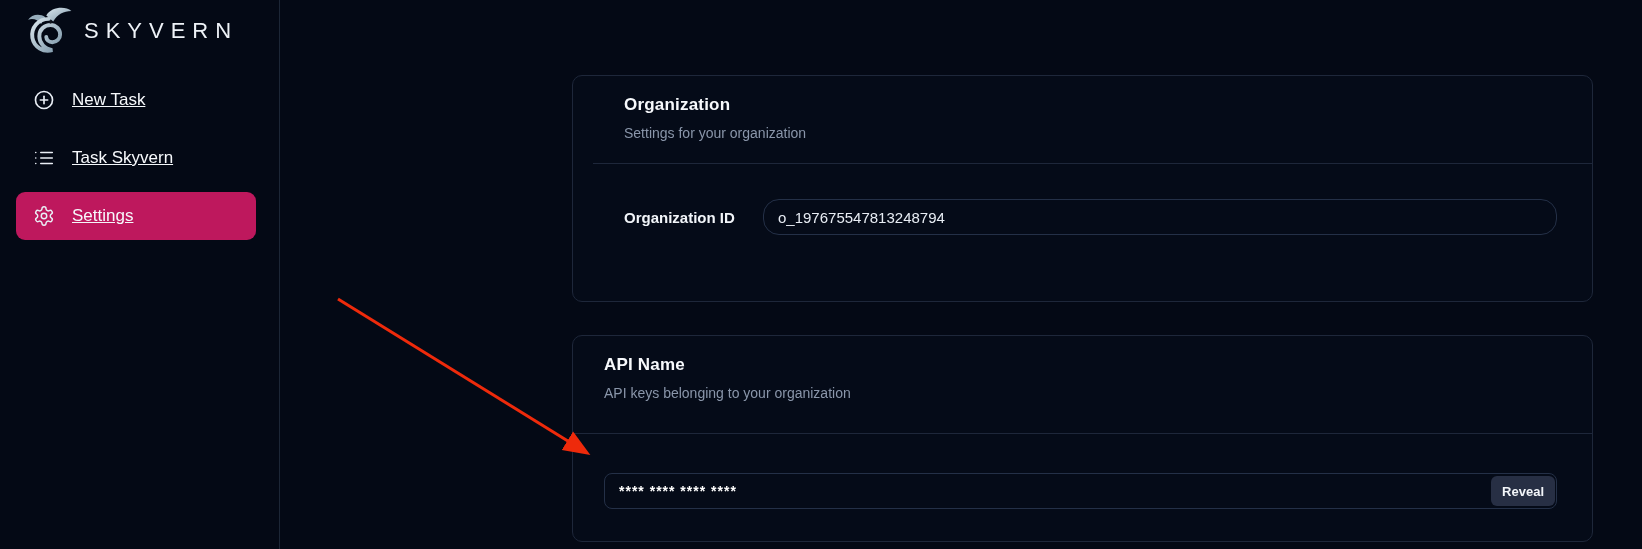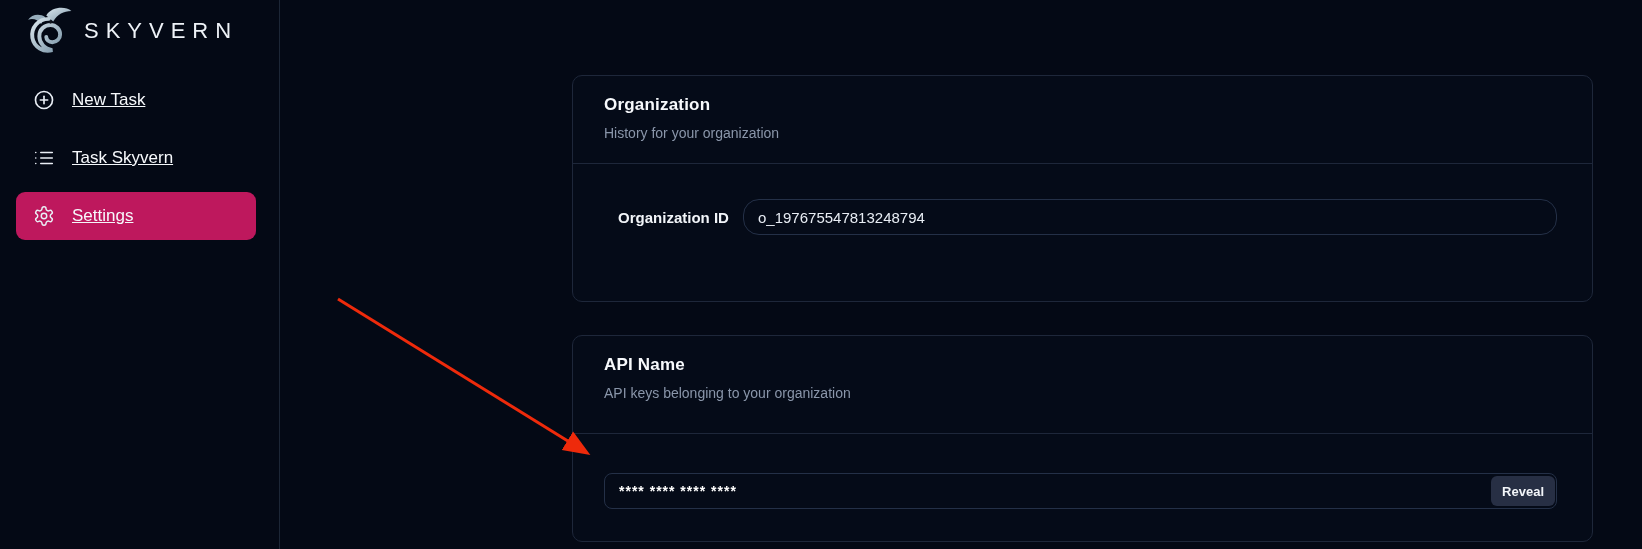--- a/index.html
+++ b/index.html
@@ -25,30 +25,30 @@
     border-radius:9px; color:#f7f9fc; font-size:17px; cursor:pointer;
   }
   .nav-item.active { background:#be185d; }
   .nav-icon { width:22px; height:22px; flex:0 0 22px; display:block; }
   .nav-icon svg { width:22px; height:22px; stroke:#e9eef5; }
   
   .card {
     position:absolute; left:572px; width:1021px;
     background:#050b18; border:1px solid #1e273a; border-radius:10px;
   }
-  .card-org { top:75px; height:227px; }
+  .card-org { top:75px; height:227px;padding-left:20px; }
   .card-api { top:335px; height:207px; }
   .card-header { border-bottom:1px solid #1e273a; padding:19px 31px 0 31px; }
   .card-org .card-header { height:88px; }
   .card-api .card-header { height:98px; }
   .card-title { font-size:17px; font-weight:700; color:#f7f9fc; letter-spacing:.2px; }
   .card-sub { margin-top:10px; font-size:14px; color:#8a96aa; }
   .card-org .card-body { padding:35px 35px 0 31px; display:flex; flex-direction:column; gap:15px; }
   .field-row { display:flex; align-items:center; }
-  .field-label { flex:0 0 139px; font-size:15px; font-weight:700; color:#f2f5f9;text-align:center; }
+  .field-label { flex:0 0 139px; font-size:15px; font-weight:700; color:#f2f5f9; }
   .text-input {
     flex:1; height:36px; background:transparent; border:1px solid #243047;
     border-radius:16px; color:#e8edf4; font-size:15px; padding:0 14px;
     font-family:"Liberation Sans", sans-serif; outline:none;
   }
   .card-api .card-body { padding:39px 35px 0 31px; }
   .apikey-row { position:relative; }
   .apikey-input {
     width:100%; height:36px; background:transparent; border:1px solid #243047;
     border-radius:8px; color:#ffffff; font-size:14px; font-weight:700;
@@ -120,21 +120,21 @@
           </svg>
         </span>
         <span>Settings</span>
       </div>
     </nav>
   </aside>
 
   <section class="card card-org">
     <div class="card-header">
       <div class="card-title">Organization</div>
-      <div class="card-sub">History for your organization</div>
+      <div class="card-sub">Settings for your organization</div>
     </div>
     <div class="card-body">
       <div class="field-row">
         <span class="field-label">Organization ID</span>
         <input class="text-input" type="text" value="o_197675547813248794" style="">
       </div>
     </div>
   </section>
 
   <section class="card card-api">

